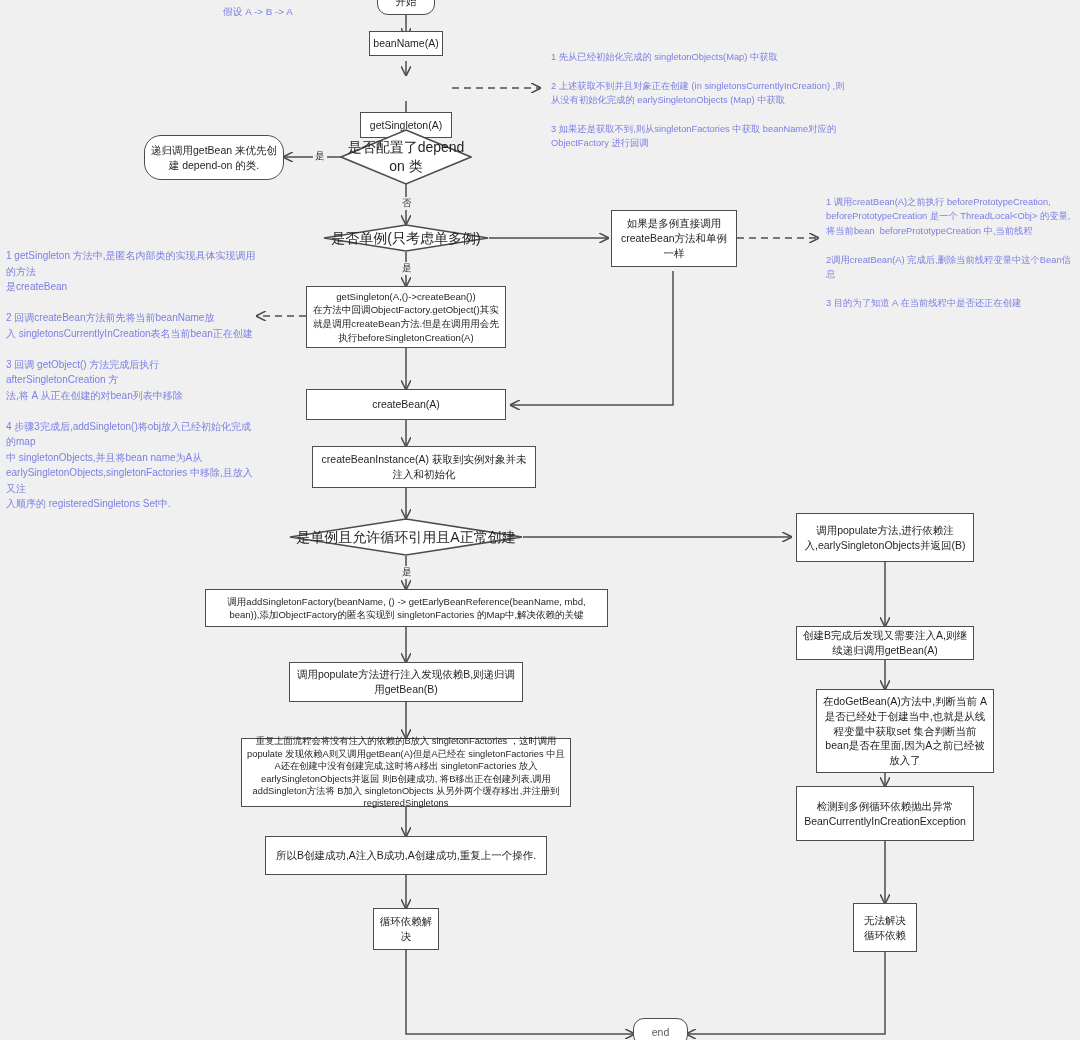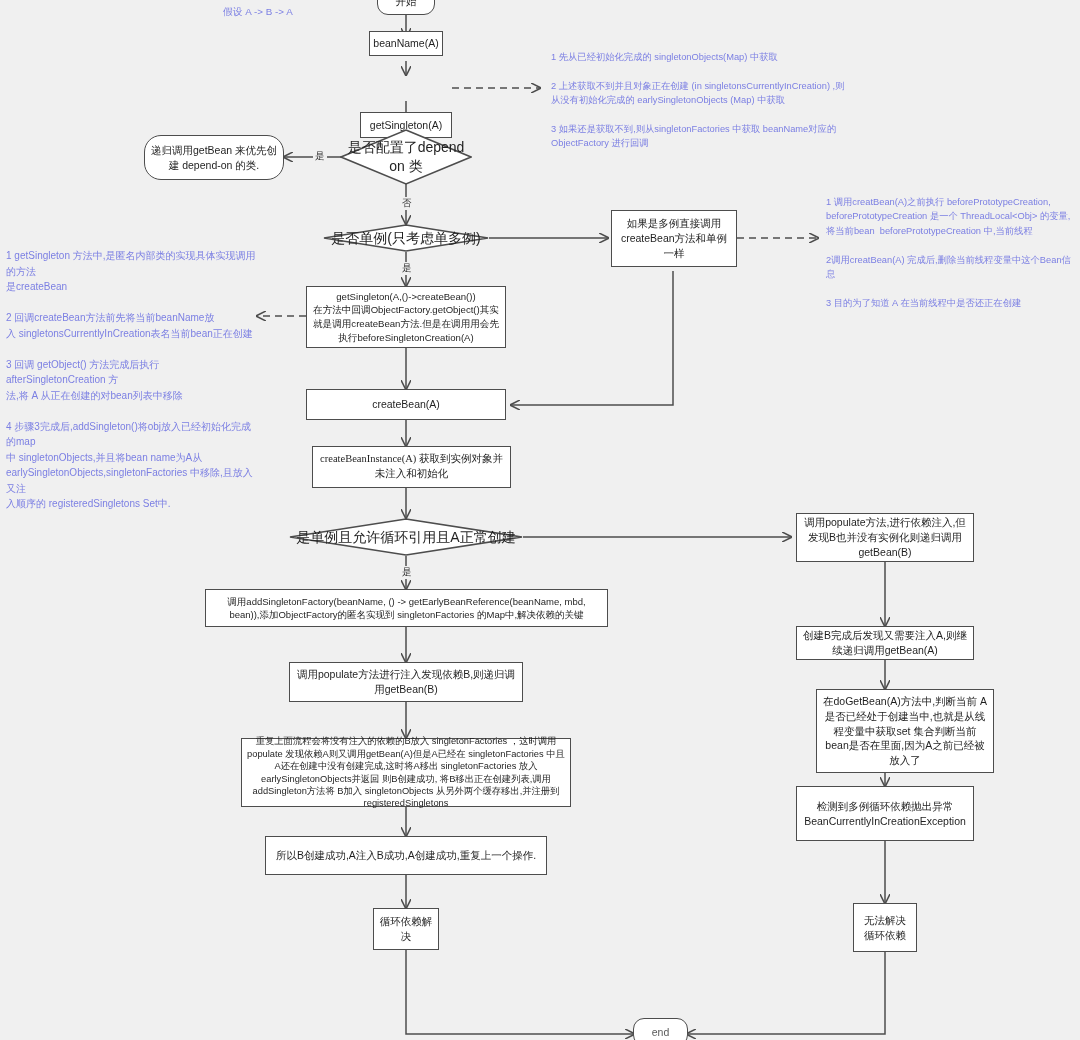--- a/index.html
+++ b/index.html
@@ -153,40 +153,40 @@
     <div class="dlabel">是否单例(只考虑单多例)</div>
   </div>
 
   <div class="node" style="left:611px;top:210px;width:126px;height:57px;">如果是多例直接调用 createBean方法和单例一样</div>
 
   <div class="node" style="left:306px;top:286px;width:200px;height:62px;white-space:pre-line;font-size:9.6px;">getSingleton(A,()-&gt;createBean())
 在方法中回调ObjectFactory.getObject()其实就是调用createBean方法.但是在调用用会先执行beforeSingletonCreation(A)</div>
 
   <div class="node" style="left:306px;top:389px;width:200px;height:31px;">createBean(A)</div>
 
-  <div class="node" style="left:312px;top:446px;width:199px;height:42px;font-family:Liberation Serif, serif;">createBeanInstance(A) 获取到实例对象并未注入和初始化</div>
+  <div class="node" style="left:312px;top:446px;width:224px;height:42px;">createBeanInstance(A) 获取到实例对象并未注入和初始化</div>
 
   <div class="decision" style="left:289px;top:518px;width:234px;height:38px;">
     <svg class="dia" viewBox="0 0 234 38" preserveAspectRatio="none">
       <polygon points="117,1 233,19 117,37 1,19" fill="#ffffff" stroke="#4d4d4d" stroke-width="1.6"></polygon>
     </svg>
     <div class="dlabel">是单例且允许循环引用且A正常创建</div>
   </div>
 
   <div class="node" style="left:205px;top:589px;width:403px;height:38px;font-size:9.5px;">调用addSingletonFactory(beanName, () -&gt; getEarlyBeanReference(beanName, mbd, bean)),添加ObjectFactory的匿名实现到 singletonFactories 的Map中,解决依赖的关键</div>
 
   <div class="node" style="left:289px;top:662px;width:234px;height:40px;">调用populate方法进行注入发现依赖B,则递归调用getBean(B)</div>
 
   <div class="node" style="left:241px;top:738px;width:330px;height:69px;font-size:9.3px;line-height:1.33;">重复上面流程会将没有注入的依赖的B放入 singletonFactories ，这时调用 populate 发现依赖A则又调用getBean(A)但是A已经在 singletonFactories 中且A还在创建中没有创建完成,这时将A移出 singletonFactories 放入 earlySingletonObjects并返回 则B创建成功, 将B移出正在创建列表,调用 addSingleton方法将 B加入 singletonObjects 从另外两个缓存移出,并注册到 registeredSingletons</div>
 
   <div class="node" style="left:265px;top:836px;width:282px;height:39px;">所以B创建成功,A注入B成功,A创建成功,重复上一个操作.</div>
 
   <div class="node" style="left:373px;top:908px;width:66px;height:42px;">循环依赖解决</div>
 
-  <div class="node" style="left:796px;top:513px;width:178px;height:49px;">调用populate方法,进行依赖注入,但发现B也并没有实例化则递归调用getBean(B)</div>
+  <div class="node" style="left:796px;top:513px;width:178px;height:49px;">调用populate方法,进行依赖注入,earlySingletonObjects并返回(B)</div>
 
   <div class="node" style="left:796px;top:626px;width:178px;height:34px;">创建B完成后发现又需要注入A,则继续递归调用getBean(A)</div>
 
   <div class="node" style="left:816px;top:689px;width:178px;height:84px;">在doGetBean(A)方法中,判断当前 A 是否已经处于创建当中,也就是从线程变量中获取set 集合判断当前bean是否在里面,因为A之前已经被放入了</div>
 
   <div class="node" style="left:796px;top:786px;width:178px;height:55px;">检测到多例循环依赖抛出异常 BeanCurrentlyInCreationException</div>
 
   <div class="node" style="left:853px;top:903px;width:64px;height:49px;">无法解决循环依赖</div>
 
   <div class="node stadium" style="left:633px;top:1018px;width:55px;height:28px;color:#5a5a5a;">end</div>

